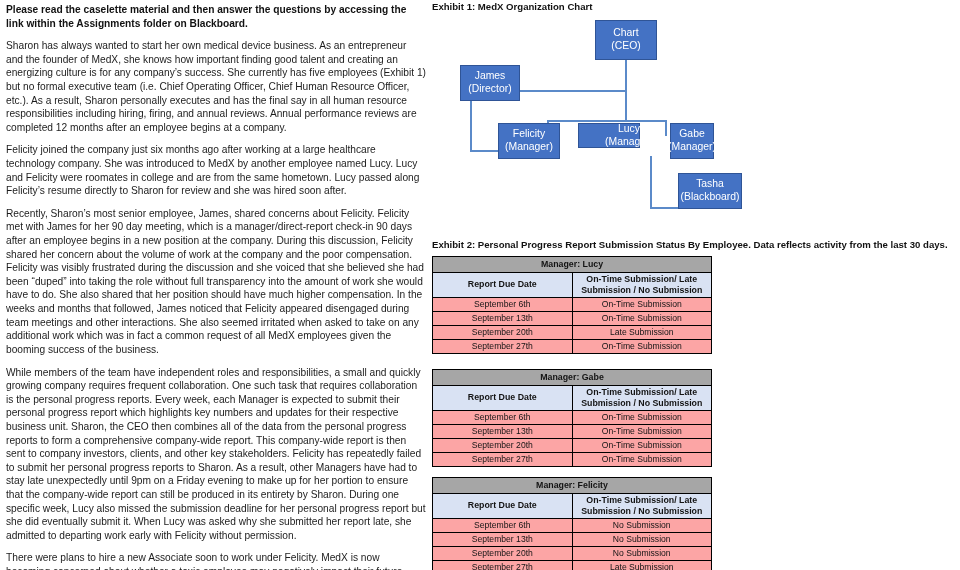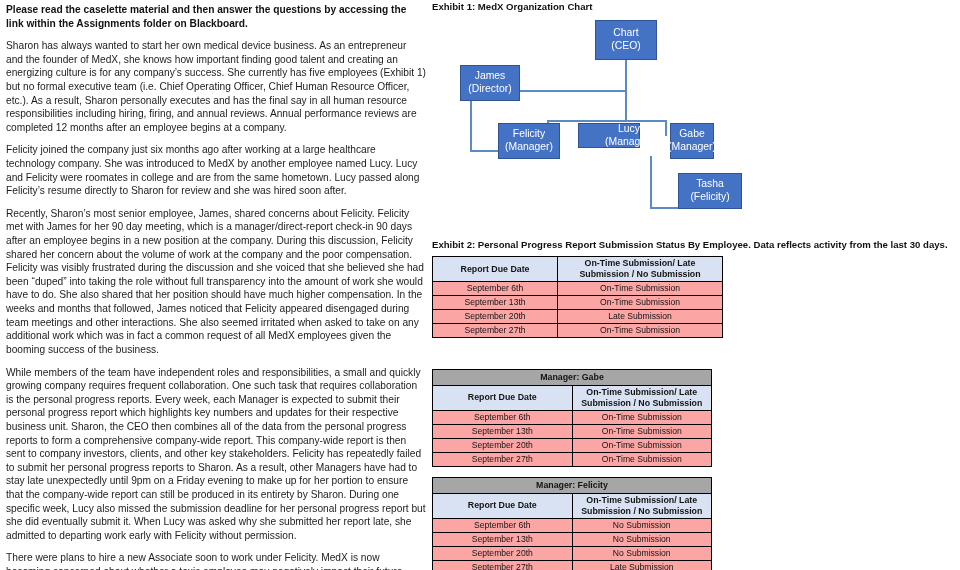--- a/index.html
+++ b/index.html
@@ -166,29 +166,32 @@
       <span>(Manager)</span>
     </div>
 
     <div class="org-box" id="node-gabe" style="left:238px; top:109px; width:44px; height:36px;text-align:center;">
       <span>Gabe</span>
       <span>(Manager)</span>
     </div>
 
     <div class="org-box" id="node-tasha" style="left:246px; top:159px; width:64px; height:36px;text-align:center;">
       <span>Tasha</span>
-      <span>(Felicity)</span>
+      <span>(Blackboard)</span>
     </div>
   </div>
 
   <div class="exhibit-caption" id="exhibit2-caption">Exhibit 2: Personal Progress Report Submission Status By Employee. Data reflects activity from the  last 30 days.</div>
 
   <table class="status-table" id="table-lucy">
     <tbody>
       <tr>
+        <td class="manager-head" colspan="2">Manager: Lucy</td>
+      </tr>
+      <tr>
         <td class="col-head col-date">Report Due Date</td>
         <td class="col-head col-status">On-Time Submission/ Late Submission / No Submission</td>
       </tr>
       <tr>
         <td class="data-cell">September 6th</td>
         <td class="data-cell">On-Time Submission</td>
       </tr>
       <tr>
         <td class="data-cell">September 13th</td>
         <td class="data-cell">On-Time Submission</td>

